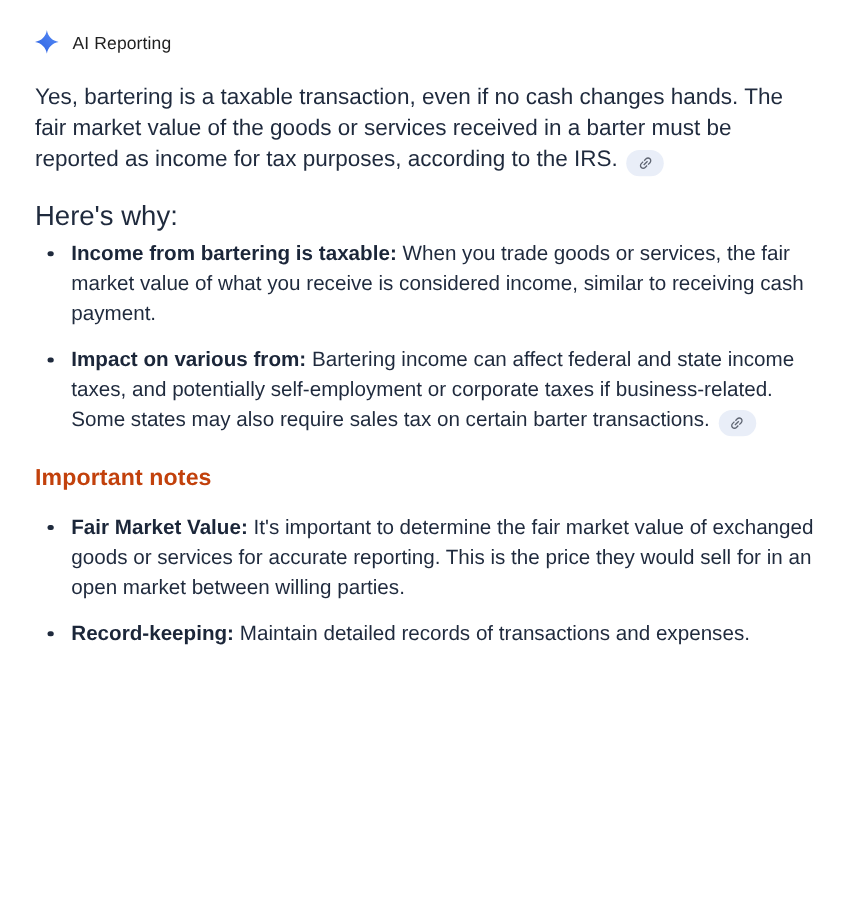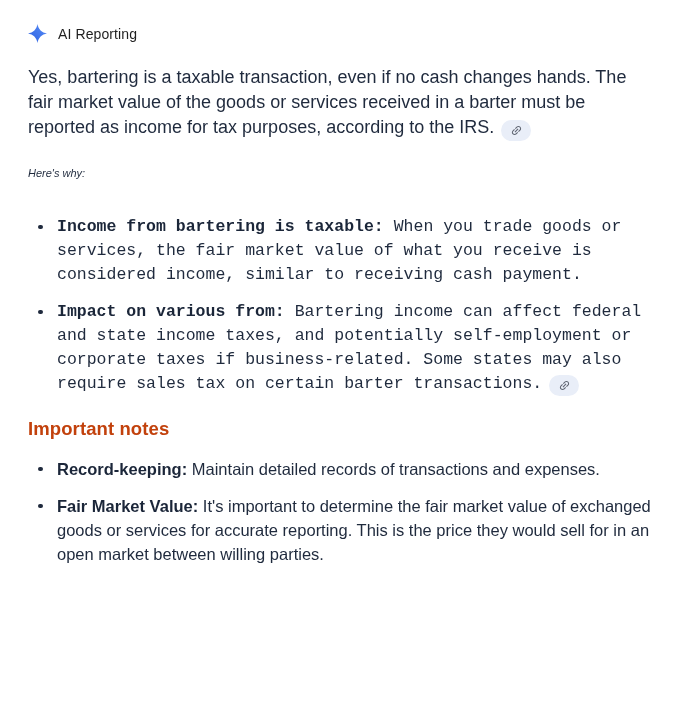--- a/index.html
+++ b/index.html
@@ -29,24 +29,23 @@
     letter-spacing: .1px;
   }
   
   .intro {
     font-size: 18px;
     line-height: 25px;
     margin-bottom: 20px;
     max-width: 625px;
   }
   .section-label {
-    font-size: 11px;
+    font-size: 22px;
     line-height: 24px;
-    margin-bottom: 30px;
-    font-style: italic;
+    margin-bottom: 6px;
   }
   
   .chip {
     display: inline-flex;
     align-items: center;
     justify-content: center;
     width: 30px;
     height: 21px;
     border-radius: 999px;
     background: #e9eef8;
@@ -102,21 +101,21 @@
     background: #1f2a3d;
   }
   ul.sublist > li:last-child { margin-bottom: 2px; }
   .notes-heading {
     font-size: 18.5px;
     font-weight: 600;
     color: #c2410c;
     margin: 22px 0 17px 0;
     letter-spacing: .1px;
   }
-  .why-list { margin-top: 0; font-family: Liberation Mono, monospace; }
+  .why-list { margin-top: 0; }
   .mb-extra { margin-bottom: 16px; }
 </style>
 </head>
 <body>
 
 <div class="panel">
 
   <div class="ai-header">
     <svg class="spark" viewBox="0 0 24 24" aria-hidden="true">
       <defs>
@@ -154,23 +153,23 @@
             </g>
           </svg>
         </span>
     </li>
   </ul>
 
   <h2 class="notes-heading">Important notes</h2>
 
   <ul class="blist">
     <li>
+      <span class="lead">Fair Market Value:</span>
+      <span>It's important to determine the fair market value of exchanged goods or services for accurate reporting. This is the price they would sell for in an open market between willing parties.</span>
+    </li>
+    <li>
       <span class="lead">Record-keeping:</span>
       <span>Maintain detailed records of transactions and expenses.</span>
-    </li>
-    <li>
-      <span class="lead">Fair Market Value:</span>
-      <span>It's important to determine the fair market value of exchanged goods or services for accurate reporting. This is the price they would sell for in an open market between willing parties.</span>
     </li>
 
   </ul>
 
 </div>
 
 </body></html>

